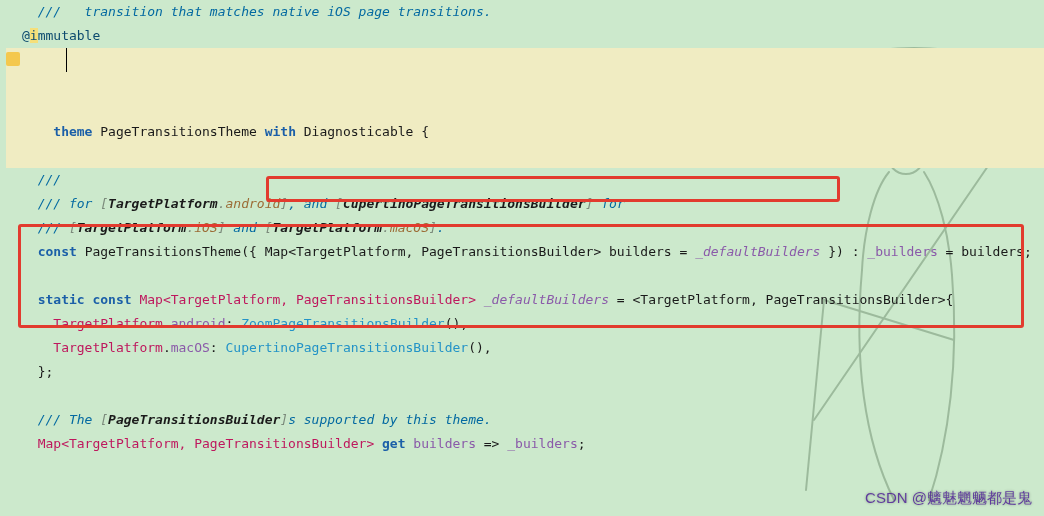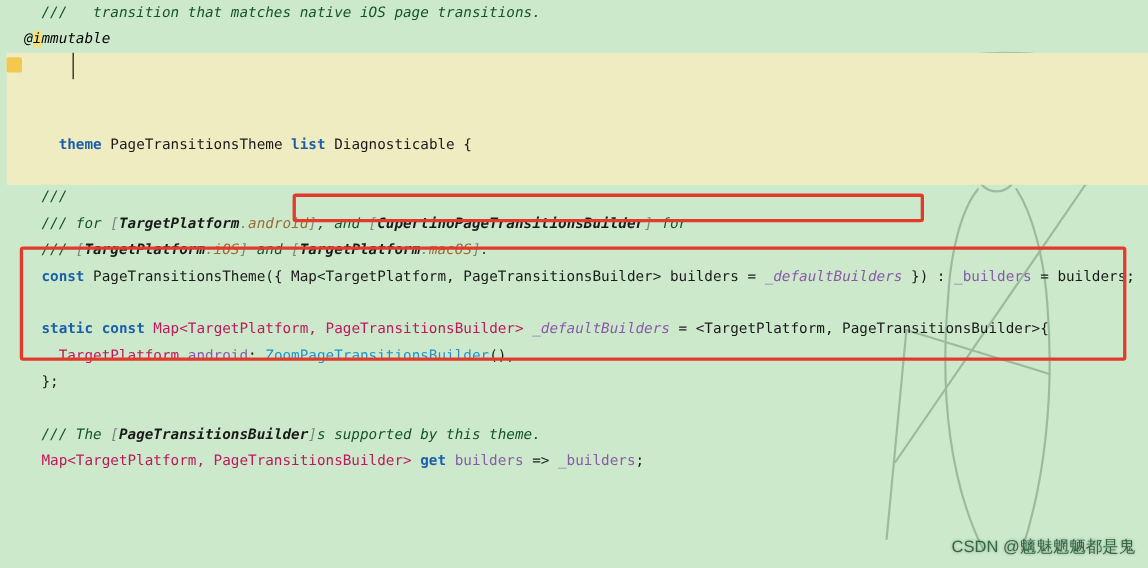--- a/index.html
+++ b/index.html
@@ -27,29 +27,29 @@
   .editor {
     position: relative;
     width: 100%;
     height: 100%;
     padding-left: 6px;
   }
   .line { white-space: pre; position: relative; padding-left: 16px; }
   .line.caret { background: #f0ecc2; }
   .kw { color: #1b5fa8; font-weight: 600; }
   .ident { color: #1a1a1a; }
-  .doccomment { color: #14532d; font-style: italic; margin-top: 12px; }
+  .doccomment { color: #0369a1; font-style: italic; margin-top: 12px; }
   .docbracket { color: #7b8a7b; font-style: italic; }
   .doclink { color: #1a1a1a; font-style: italic; font-weight: 600; }
   .docprop { color: #9b6b35; font-style: italic; }
   .docmacos { color: #9b6b35; font-style: italic; }
   .type { color: #be185d; }
   .priv { color: #8a5aa9; font-style: italic; }
   .call { color: #2393c7; }
-  .annotation { color: #000000; font-style: italic; }
+  .annotation { color: #0c4a6e; }
   .annotation-hl { background: #f5df7a; }
   .member { color: #8a5aa9; }
   .member-n { color: #1a1a1a; }
   .caret-bar {
     position: absolute;
     left: 60px;
     top: 0;
     width: 1px;
     height: 24px;
     background: #000;
@@ -66,21 +66,21 @@
   .redbox {
     position: absolute;
     border: 3px solid #e23b2e;
     border-radius: 3px;
     pointer-events: none;
   }
   .watermark {
     position: absolute;
     right: 12px;
     bottom: 6px;
-    color: #14532d;
+    color: #4c1d95;
     font-family: sans-serif;
     font-size: 15px;
     text-shadow: 0 0 3px rgba(0,0,0,0.4);
     opacity: 0.85;
     pointer-events: none;
   }
 </style>
 </head>
 <body>
 
@@ -104,40 +104,41 @@
 
 <div class="editor">
 
   <div class="line"><span>  </span><span class="doccomment">///   transition that matches native iOS page transitions.</span></div>
 
   <div class="line"><span></span><span class="annotation"><span>@</span><span class="annotation-hl">i</span><span>mmutable</span></span></div>
 
   <div class="line caret">
     <span class="gutter-warn"></span>
     <span class="caret-bar"></span>
-    <span class="kw">theme</span><span> </span><span class="ident">PageTransitionsTheme</span><span> </span><span class="kw">list</span><span> </span><span class="ident">Diagnosticable</span><span> {</span>
+    <span class="kw">theme</span><span> </span><span class="ident">PageTransitionsTheme</span><span> </span><span class="kw">with</span><span> </span><span class="ident">Diagnosticable</span><span> {</span>
   </div>
 
 
   <div class="line"><span>  </span><span class="doccomment">///</span></div>
 
 
   <div class="line"><span>  </span><span class="doccomment">/// for </span><span class="docbracket">[</span><span class="doclink">TargetPlatform</span><span class="docbracket">.</span><span class="docprop">android</span><span class="docbracket">]</span><span class="doccomment">, and </span><span class="docbracket">[</span><span class="doclink">CupertinoPageTransitionsBuilder</span><span class="docbracket">]</span><span class="doccomment"> for</span></div>
 
   <div class="line"><span>  </span><span class="doccomment">/// </span><span class="docbracket">[</span><span class="doclink">TargetPlatform</span><span class="docbracket">.</span><span class="docprop">iOS</span><span class="docbracket">]</span><span class="doccomment"> and </span><span class="docbracket">[</span><span class="doclink">TargetPlatform</span><span class="docbracket">.</span><span class="docmacos">macOS</span><span class="docbracket">]</span><span class="doccomment">.</span></div>
 
   <div class="line"><span>  </span><span class="kw">const</span><span> </span><span class="ident">PageTransitionsTheme</span><span>({ Ma</span><span>p&lt;TargetPlatform, PageTransitionsBuilder&gt; builders = </span><span class="priv">_defaultBuilders</span><span> }</span><span>) : </span><span class="member">_builders</span><span> = builders;</span></div>
 
   <div class="line">&nbsp;</div>
 
   <div class="line"><span>  </span><span class="kw">static</span><span> </span><span class="kw">const</span><span> </span><span class="type">Map&lt;TargetPlatform, PageTransitionsBuilder&gt;</span><span> </span><span class="priv">_defaultBuilders</span><span> = &lt;TargetPlatform, PageTransitionsBuilder&gt;{</span></div>
 
   <div class="line"><span>    </span><span class="type">TargetPlatform</span><span>.</span><span class="member">android</span><span>: </span><span class="call">ZoomPageTransitionsBuilder</span><span>(),</span></div>
 
 
+  <div class="line"><span>    </span><span class="type">TargetPlatform</span><span>.</span><span class="member">macOS</span><span>: </span><span class="call">CupertinoPageTransitionsBuilder</span><span>(),</span></div>
 
   <div class="line"><span>  </span><span>};</span></div>
 
   <div class="line">&nbsp;</div>
 
   <div class="line"><span>  </span><span class="doccomment">/// The </span><span class="docbracket">[</span><span class="doclink">PageTransitionsBuilder</span><span class="docbracket">]</span><span class="doccomment">s supported by this theme.</span></div>
 
   <div class="line"><span>  </span><span class="type">Map&lt;TargetPlatform, PageTransitionsBuilder&gt;</span><span> </span><span class="kw">get</span><span> </span><span class="member">builders</span><span> =&gt; </span><span class="member">_builders</span><span>;</span></div>
 
 </div>

